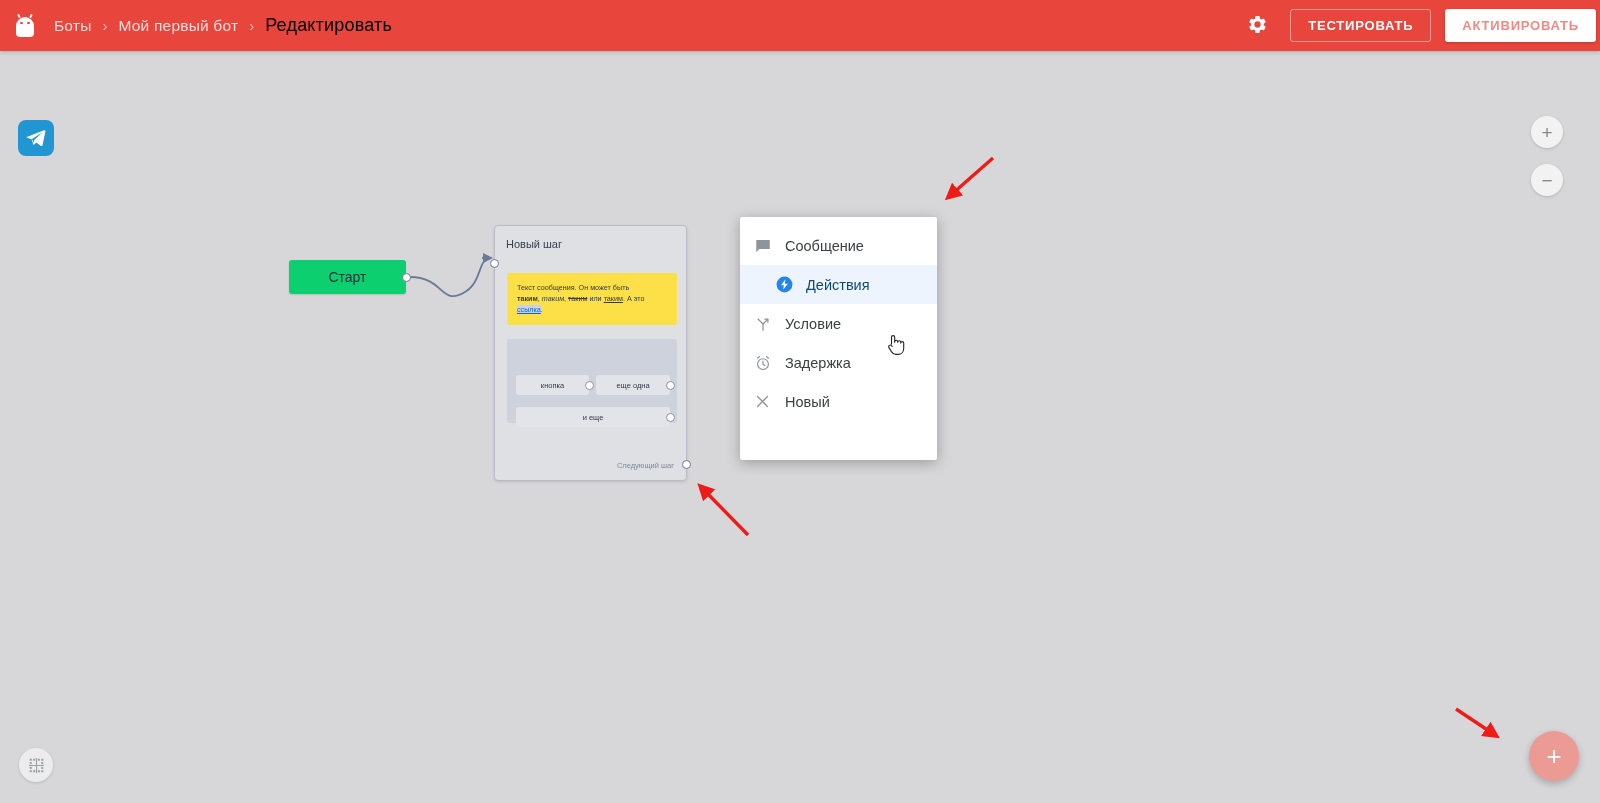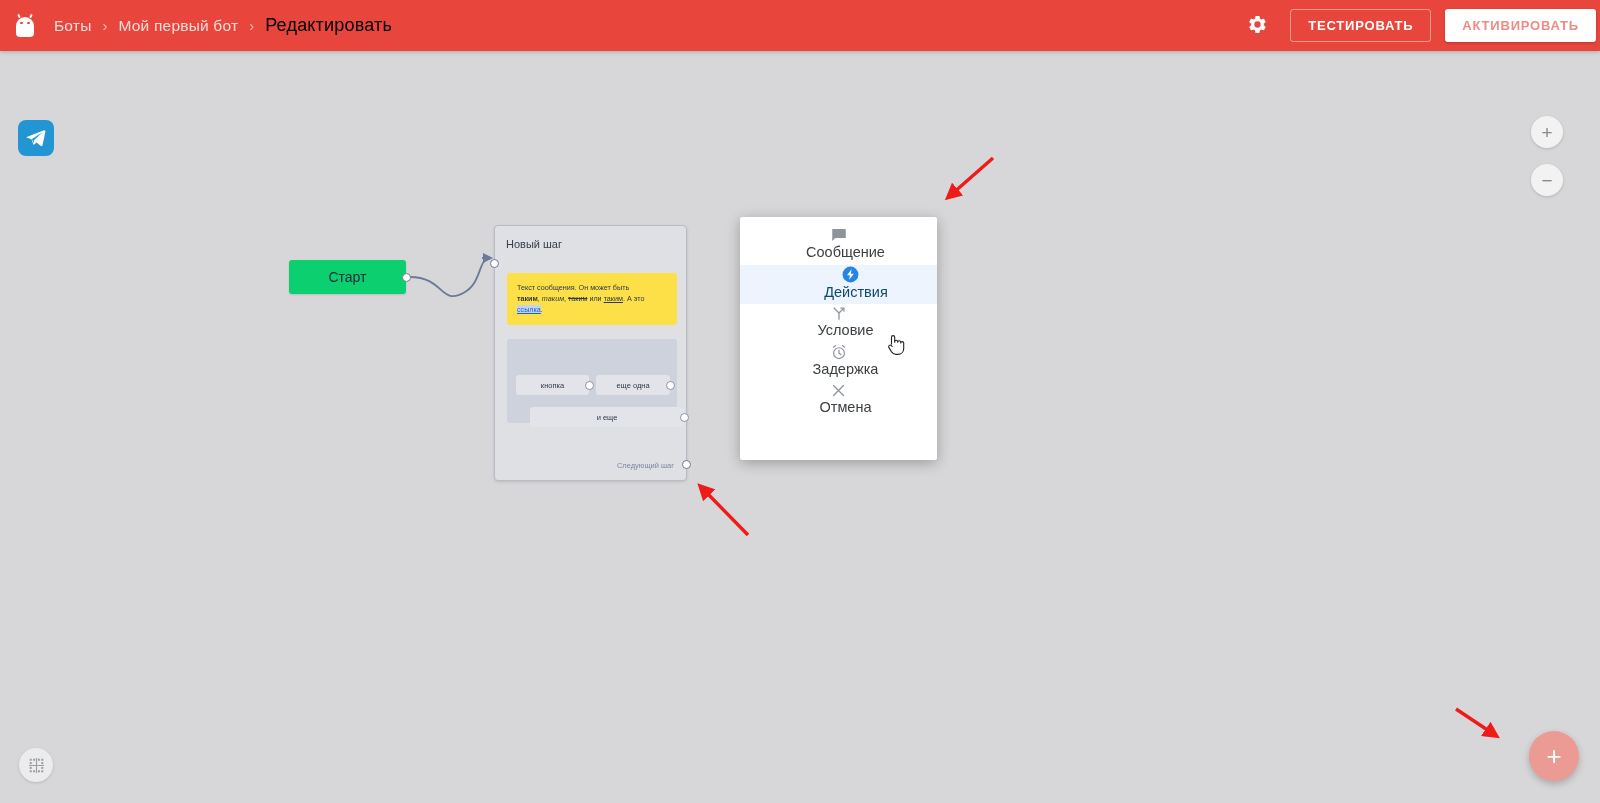--- a/index.html
+++ b/index.html
@@ -188,21 +188,21 @@
   .msg-block u { text-decoration: underline; }
   .msg-block a { color: #1663d8; text-decoration: underline; background: #c3d4f0; }
 
   .btn-block {
     position: absolute; left: 12px; top: 113px;
     width: 170px; height: 84px;
     background: #ced2dd; border-radius: 3px;
   }
   .kb-row { position: absolute; display: flex; gap: 7px; }
   .kb-row.r1 { left: 9px; top: 36px; }
-  .kb-row.r2 { left: 23px; top: 68px; }
+  .kb-row.r2 { left: 9px; top: 68px; }
   .kb-btn {
     height: 20px; background: #e2e4e9; border-radius: 3px;
     display: flex; align-items: center; justify-content: center;
     font-size: 7.5px; color: #2f3a4a; position: relative;
   }
   .kb-btn.w1 { width: 73px; }
   .kb-btn.w2 { width: 74px; }
   .kb-btn.wide { width: 154px; }
   .kb-port {
     position: absolute; right: -4.5px; top: 50%;
@@ -220,21 +220,21 @@
     position: absolute; left: 740px; top: 166px;
     width: 197px; height: 243px;
     background: #fff; border-radius: 2px;
     box-shadow: 0 3px 14px rgba(0,0,0,.28);
     padding: 9px 0;
     z-index: 30;
   }
   .menu-item {
     height: 39px; display: flex; align-items: center;
     padding-left: 14px;
-    font-size: 14.5px; color: #3c4043; flex-direction: column;
+    font-size: 14.5px; color: #3c4043;
   }
   .menu-item.active { background: #edf4fd; color: #0c4a6e; padding-left: 35px; }
   .menu-ico {
     width: 31px; display: flex; align-items: center;
     justify-content: flex-start; flex: none;
   }
 
   
   .wires { position: absolute; left: 0; top: 0; width: 1600px; height: 752px; z-index: 5; pointer-events: none; }
   .arrows { position: absolute; left: 0; top: 0; width: 1600px; height: 803px; z-index: 50; pointer-events: none; }
@@ -403,21 +403,21 @@
       <span>Задержка</span>
     </div>
 
 
     <div class="menu-item">
       <span class="menu-ico">
         <svg width="17" height="17" viewBox="0 0 24 24" stroke="#8e949b" stroke-width="1.8" stroke-linecap="round">
           <path d="M5 5l14 14M19 5L5 19"></path>
         </svg>
       </span>
-      <span>Отмена</span>
+      <span>Новый</span>
     </div>
   </div>
 
   <div class="cursor">
     <svg width="22" height="26" viewBox="0 0 22 26">
       <path d="M5.5 12.5V5.2a1.6 1.6 0 0 1 3.2 0v5.6m0-1.1a1.5 1.5 0 0 1 3 0v1.1m0-.6a1.5 1.5 0 0 1 3 0v1.3m0-.4a1.5 1.5 0 0 1 3 0v5.4c0 3.4-2.3 5.9-5.7 5.9h-2c-2.3 0-3.4-1-4.6-2.8l-2.6-4.2a1.6 1.6 0 0 1 2.5-1.9l1.2 1.4" fill="#fff" stroke="#222" stroke-width="1.1" stroke-linejoin="round"></path>
       </svg>
   </div>
 </div>
 

